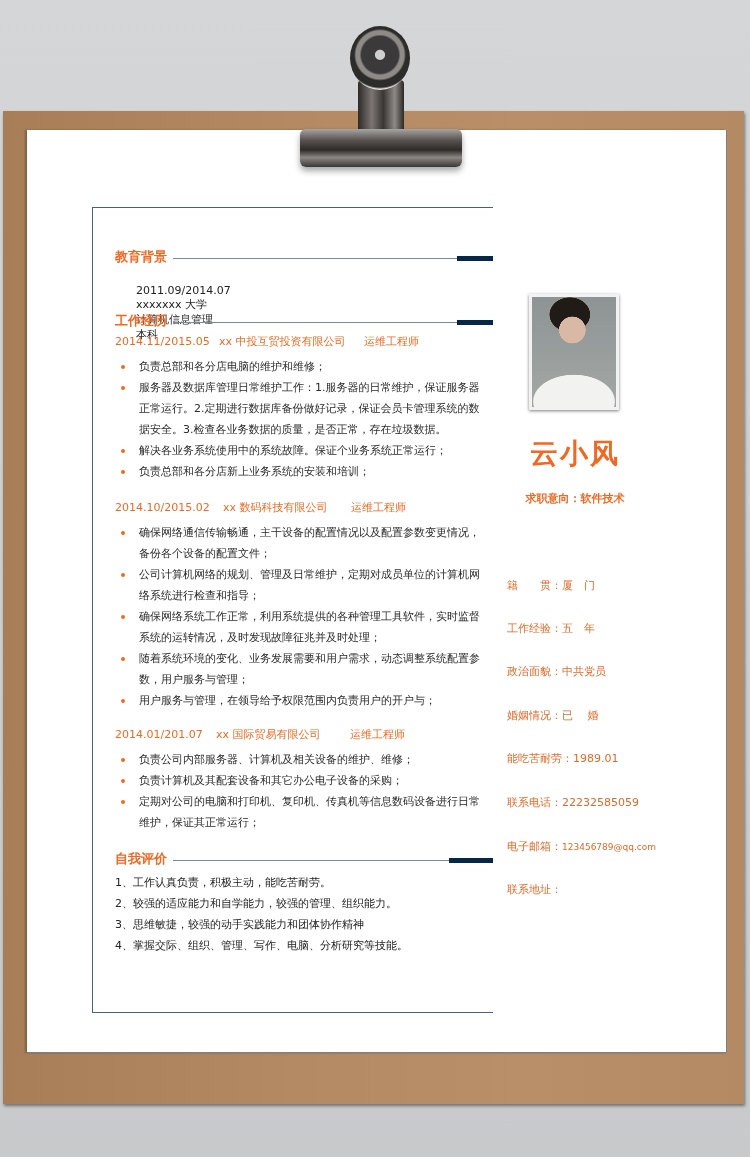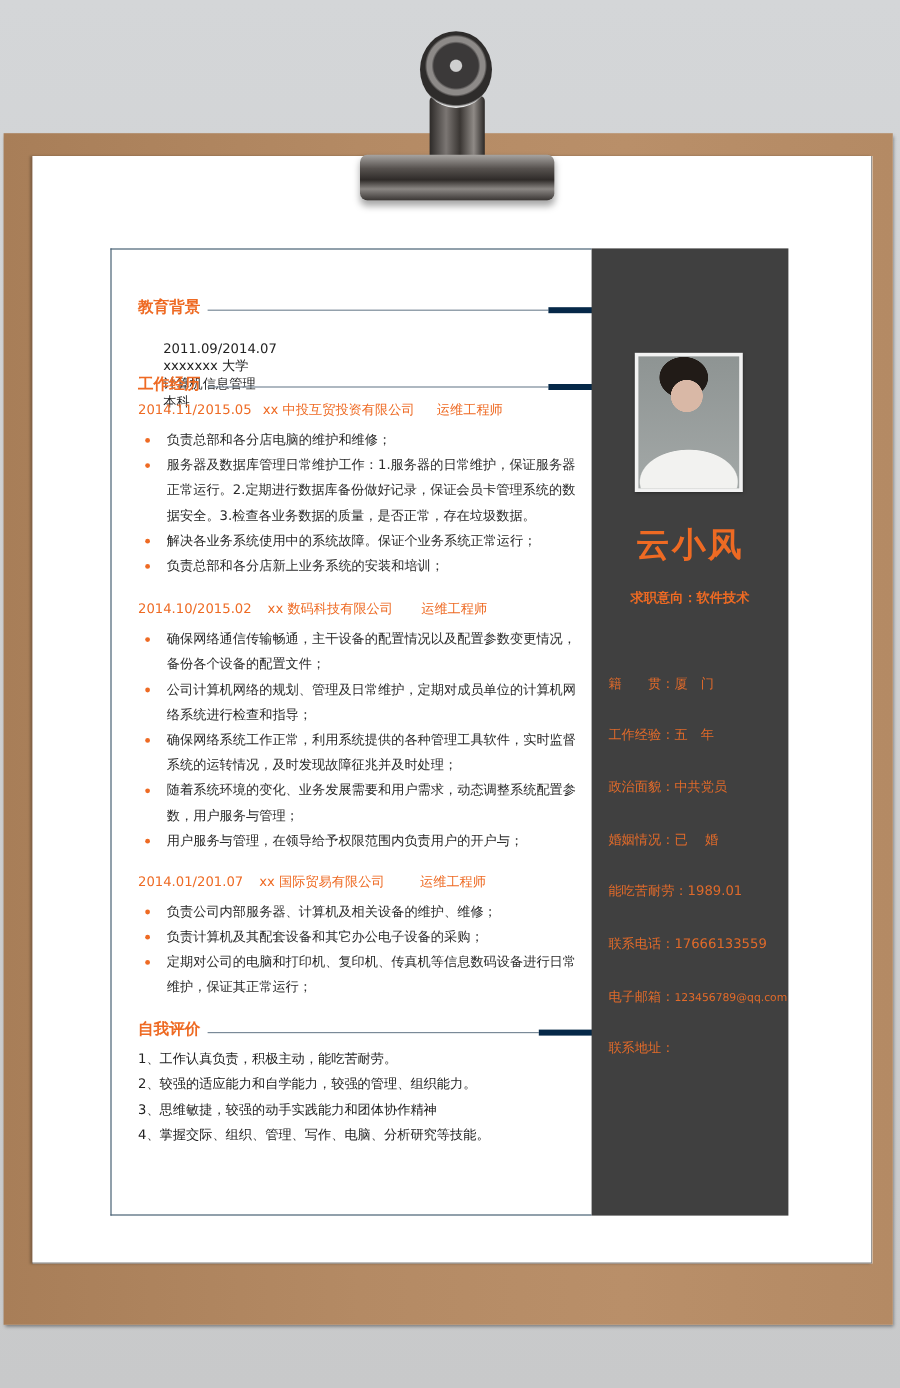--- a/index.html
+++ b/index.html
@@ -24,21 +24,21 @@
     background:linear-gradient(90deg,#2d2a28,#7b7673 30%,#3a3633 55%,#8f8a86 80%,#2b2826);
     border-radius:4px; }
   .clip-base { position:absolute; left:0; top:103px; width:162px; height:38px; border-radius:6px;
     background:linear-gradient(180deg,#a7a4a1 0%,#57524f 30%,#2f2b29 55%,#8b8784 75%,#3a3634 100%);
     box-shadow:0 4px 6px rgba(0,0,0,.35); }
 
   
   .resume { position:absolute; left:92px; top:207px; width:564px; height:806px; }
   .left-frame { position:absolute; left:0; top:0; width:400px; height:804px;
     border:1.5px solid #4a6275; border-right:none; background:#fff; }
-  .panel { position:absolute; left:401px; top:0; width:164px; height:806px; background:#404040; }
+  .panel { position:absolute; left:401px; top:0; width:164px; height:806px; background:#ffffff; }
 
   .sec-head { position:absolute; left:22px; height:20px; width:380px;padding-left:12px; }
   .sec-title { position:absolute; left:0; top:0; font-size:13px; font-weight:bold; color:#ee6a23; line-height:18px; }
   .sec-line { position:absolute; top:10px; height:1px; background:#7a8a98; }
   .sec-bar { position:absolute; top:8px; height:5px; background:#052848; }
 
   .edu-row { position:absolute; left:22px; top:63px; font-size:11px; color:#222; white-space:pre; }
   .edu-row span { margin-right:20px; }
 
   .job { position:absolute; left:22px; width:370px; }
@@ -55,21 +55,21 @@
   .photo { position:absolute; left:36px; top:87px; width:90px; height:116px; background:#f2f2f2; padding:3px;
     box-shadow:0 1px 3px rgba(0,0,0,.5); box-sizing:border-box; }
   .photo-img { width:100%; height:100%;
     background:
       radial-gradient(ellipse 26% 20% at 48% 30%, #d9b8a6 0 60%, transparent 62%),
       radial-gradient(ellipse 34% 22% at 45% 16%, #211b17 0 70%, transparent 72%),
       radial-gradient(ellipse 60% 30% at 50% 95%, #f2f2f0 0 80%, transparent 82%),
       linear-gradient(180deg,#8e9493,#a3a8a7); }
   .name { position:absolute; left:0; width:164px; top:228px; text-align:center; font-size:28px; font-weight:bold; color:#ee6a23; letter-spacing:2px; }
   .intent { position:absolute; left:0; width:164px; top:284px; text-align:center; font-size:11px; font-weight:bold; color:#ee6a23; }
-  .info { position:absolute; left:14px; font-size:11px; color:#e06a2a; white-space:pre; }
+  .info { position:absolute; left:14px; font-size:11px; color:#e06a2a; white-space:pre;margin-top:16px; }
   .info .val-small { font-size:9px; }
 </style>
 </head>
 <body>
 
 <div class="wall"></div>
 <div class="board"></div>
 <div class="paper"></div>
 
 <div class="clip">
@@ -147,17 +147,17 @@
       <div class="photo-img"></div>
     </div>
     <div class="name">云小风</div>
     <div class="intent">求职意向：软件技术</div>
 
     <div class="info" style="top:355px"><span>籍　　贯：</span><span>厦　门</span></div>
     <div class="info" style="top:398px"><span>工作经验：</span><span>五　年</span></div>
     <div class="info" style="top:441px"><span>政治面貌：</span><span>中共党员</span></div>
     <div class="info" style="top:485px"><span>婚姻情况：</span><span>已　 婚</span></div>
     <div class="info" style="top:528px"><span>能吃苦耐劳：</span><span>1989.01</span></div>
-    <div class="info" style="top:572px"><span>联系电话：</span><span>17666133559</span></div>
+    <div class="info" style="top:572px"><span>联系电话：</span><span>22232585059</span></div>
     <div class="info" style="top:616px"><span>电子邮箱：</span><span class="val-small">123456789@qq.com</span></div>
     <div class="info" style="top:659px"><span>联系地址：</span><span></span></div>
   </div>
 </div>
 
 </body></html>

